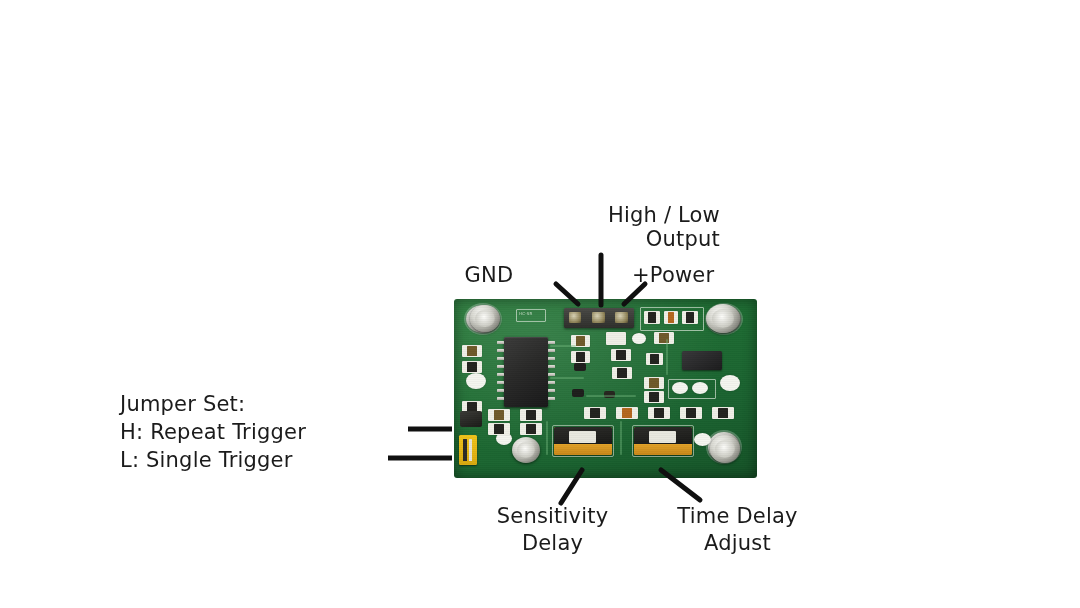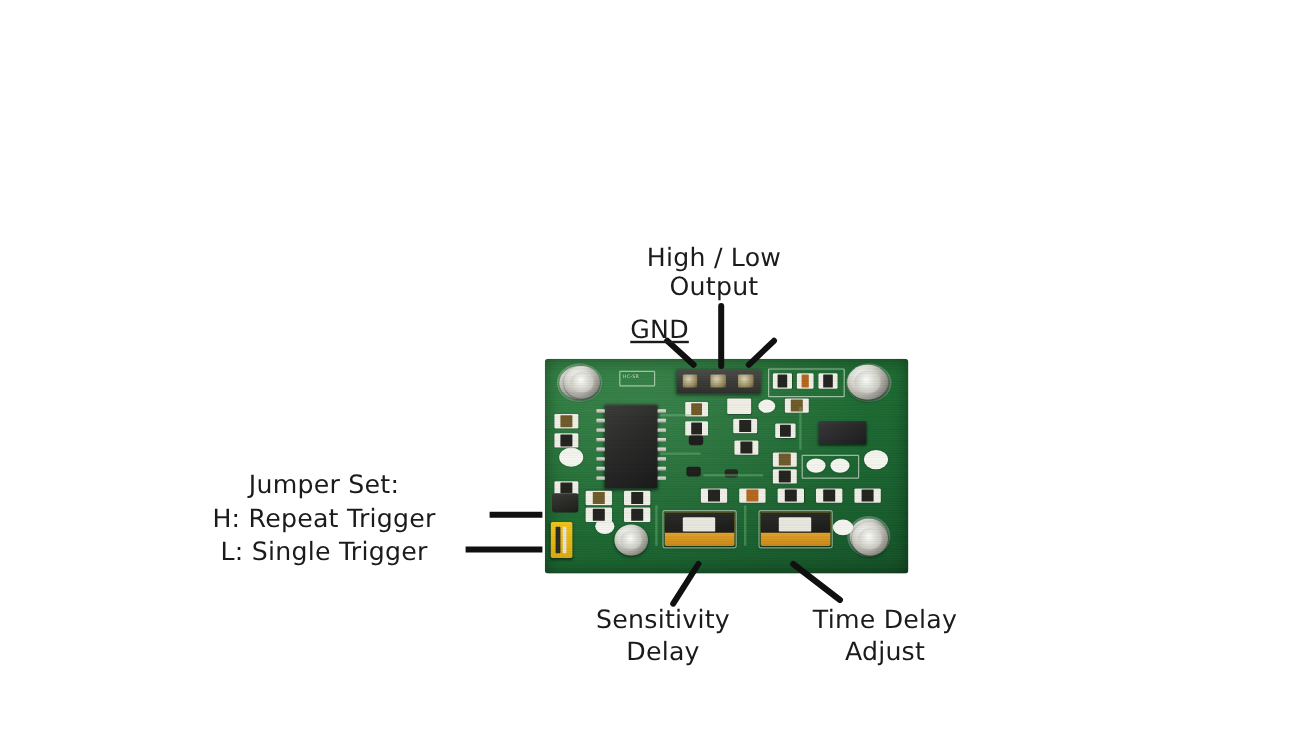--- a/index.html
+++ b/index.html
@@ -35,37 +35,36 @@
     white-space: pre;
     font-family: "DejaVu Sans", sans-serif;
   }
   .label.center { text-align: center; }
   .label.right  { text-align: right; }
   .label.left   { text-align: left; }
 
   #lbl-highlow {
     left: 470px; top: 203px;
     width: 250px;
+    text-align: right;
+  }
+  #lbl-gnd {
+    left: 424px; top: 263px;
+    width: 130px;
     text-align: center;
-  }
-  #lbl-gnd {
-    left: 444px; top: 263px;
-    width: 130px;
-    text-align: right;
-    text-decoration: underline;
   }
   #lbl-power {
     left: 632px; top: 263px;
     width: 160px;
     text-align: left;
   }
   #lbl-jumper {
     left: 120px; top: 390px;
     width: 300px;
-    text-align: center;
+    text-align: left;
     line-height: 28px;
   }
   #lbl-sensitivity {
     left: 455px; top: 503px;
     width: 195px;
     text-align: center;
     line-height: 27px;
   }
   #lbl-timedelay {
     left: 640px; top: 503px;
@@ -460,20 +459,21 @@
     <line x1="582" y1="470" x2="561" y2="503" stroke="#101010" stroke-width="5" stroke-linecap="round"></line>
 
     <line x1="661" y1="470" x2="700" y2="500" stroke="#101010" stroke-width="5" stroke-linecap="round"></line>
   </svg>
 
   <div class="label center" id="lbl-highlow">High / Low
 Output</div>
 
   <div class="label right" id="lbl-gnd">GND</div>
 
+  <div class="label left" id="lbl-power">+Power</div>
 
   <div class="label left" id="lbl-jumper">Jumper Set:
 H: Repeat Trigger
 L: Single Trigger</div>
 
   <div class="label center" id="lbl-sensitivity">Sensitivity
 Delay</div>
 
   <div class="label center" id="lbl-timedelay">Time Delay
 Adjust</div>

